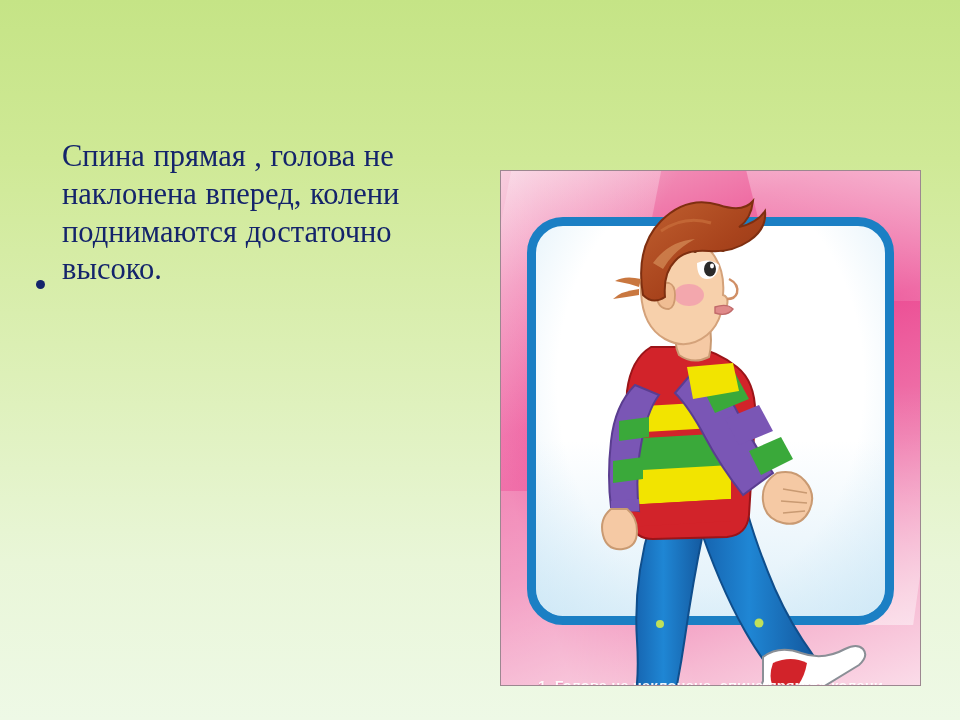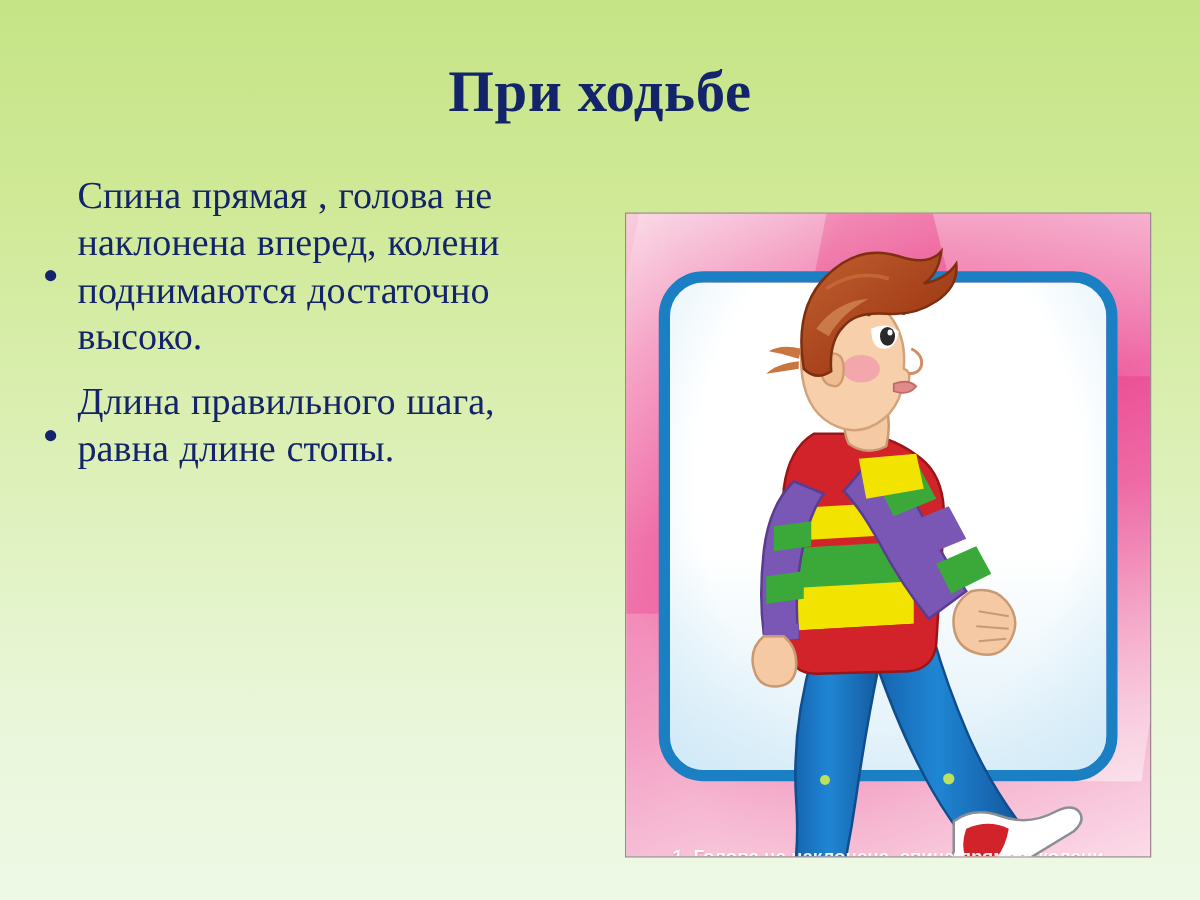--- a/index.html
+++ b/index.html
@@ -33,21 +33,21 @@
 
   
   .body-text {
     position: absolute;
     left: 36px;
     top: 138px;
     width: 430px;
   }
   .bullet-row {
     display: flex;
-    align-items: center;
+    align-items: flex-end;
     margin-bottom: 14px;
   }
   .bullet-dot {
     flex: 0 0 auto;
     width: 26px;
     padding-top: 14px;
     text-align: left;
     color: #14246b;
     font-size: 26px;
     line-height: 0;
@@ -164,34 +164,29 @@
     width: 421px;
     height: 516px;
     pointer-events: none;
   }
 </style>
 </head>
 <body>
 
 <div class="slide">
 
-  <div class="title">При ходьбе</div>
 
   <div class="body-text">
 
     <div class="bullet-row">
       <span class="bullet-dot"><i></i></span>
       <span class="bullet-text">Спина прямая , голова не наклонена вперед, колени поднимаются достаточно высоко.</span>
     </div>
 
 
-    <div class="bullet-row">
-      <span class="bullet-dot"><i></i></span>
-      <span class="bullet-text">Длина правильного шага, равна длине стопы.</span>
-    </div>
 
   </div>
 
   <div class="picture">
     <div class="pink-bg">
       <div class="pink-shard-a"></div>
       <div class="pink-shard-b"></div>
       <div class="pink-shard-c"></div>
       <div class="pink-shard-d"></div>
     </div>

